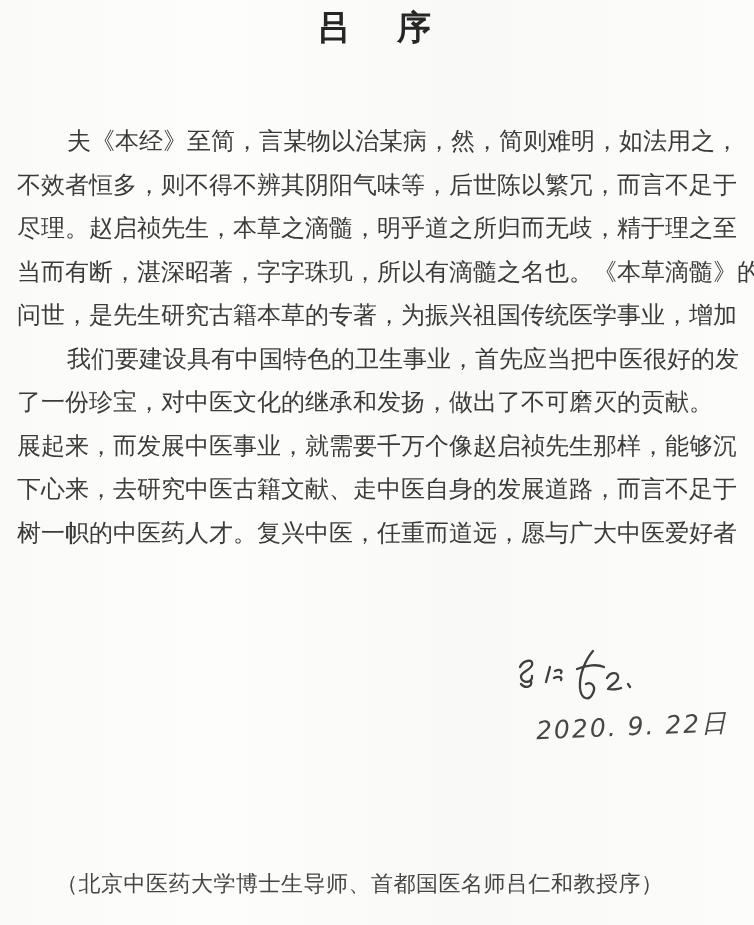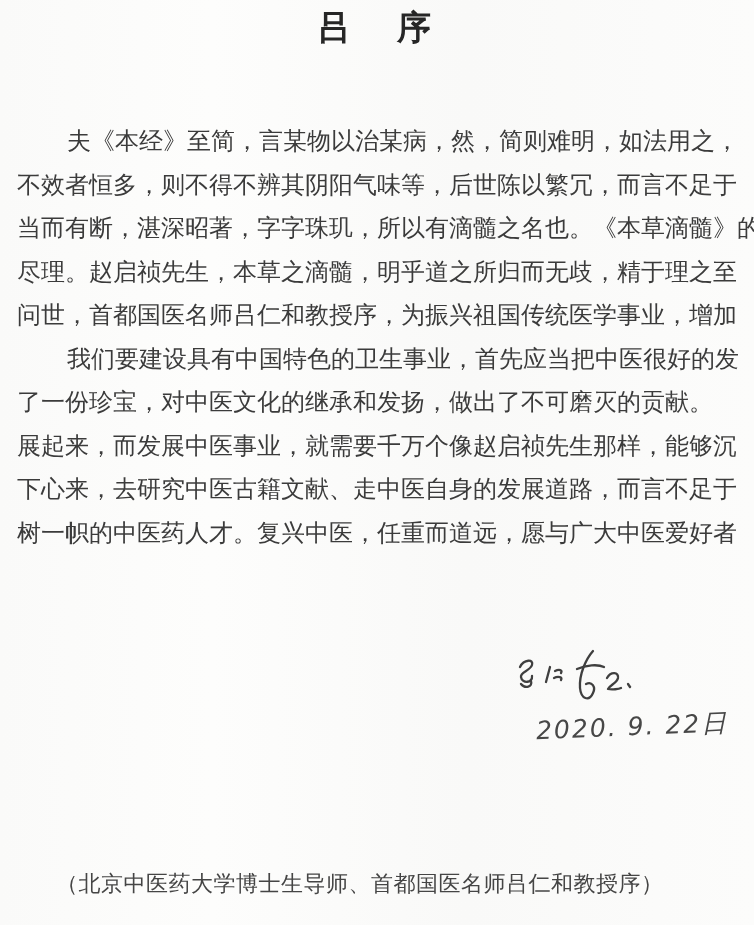--- a/index.html
+++ b/index.html
@@ -54,23 +54,23 @@
 </head>
 <body>
 
 <div class="page">
 
   <div class="title">吕　序</div>
 
   <div class="body-block">
     <div class="text-line indent">夫《本经》至简，言某物以治某病，然，简则难明，如法用之，</div>
     <div class="text-line">不效者恒多，则不得不辨其阴阳气味等，后世陈以繁冗，而言不足于</div>
+    <div class="text-line">尽理。赵启祯先生，本草之滴髓，明乎道之所归而无歧，精于理之至</div>
     <div class="text-line">当而有断，湛深昭著，字字珠玑，所以有滴髓之名也。《本草滴髓》的</div>
-    <div class="text-line">尽理。赵启祯先生，本草之滴髓，明乎道之所归而无歧，精于理之至</div>
-    <div class="text-line">问世，首都国医名师吕仁和教授序，为振兴祖国传统医学事业，增加</div>
+    <div class="text-line">问世，是先生研究古籍本草的专著，为振兴祖国传统医学事业，增加</div>
     <div class="text-line indent">我们要建设具有中国特色的卫生事业，首先应当把中医很好的发</div>
     <div class="text-line">了一份珍宝，对中医文化的继承和发扬，做出了不可磨灭的贡献。</div>
     <div class="text-line">展起来，而发展中医事业，就需要千万个像赵启祯先生那样，能够沉</div>
     <div class="text-line">下心来，去研究中医古籍文献、走中医自身的发展道路，而言不足于</div>
     <div class="text-line">树一帜的中医药人才。复兴中医，任重而道远，愿与广大中医爱好者</div>
   </div>
 
   <svg class="signature-svg" viewBox="0 0 200 66" xmlns="http://www.w3.org/2000/svg" aria-hidden="true">
 
     <path d="M15 21 C19 13 29 13 27 19 C25 25 15 26 16 31 C17 38 28 37 27 30"></path>

